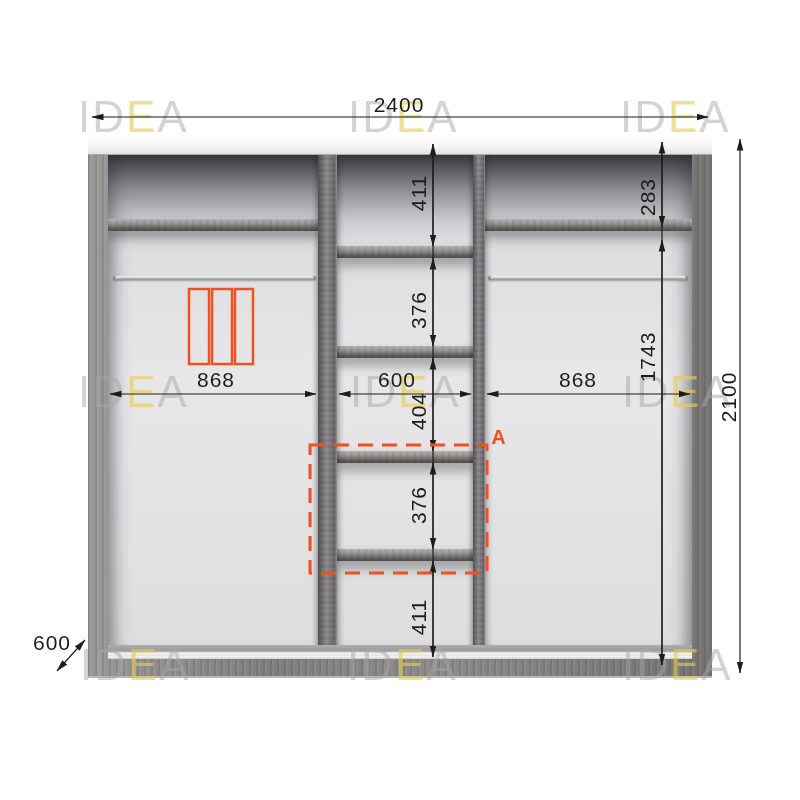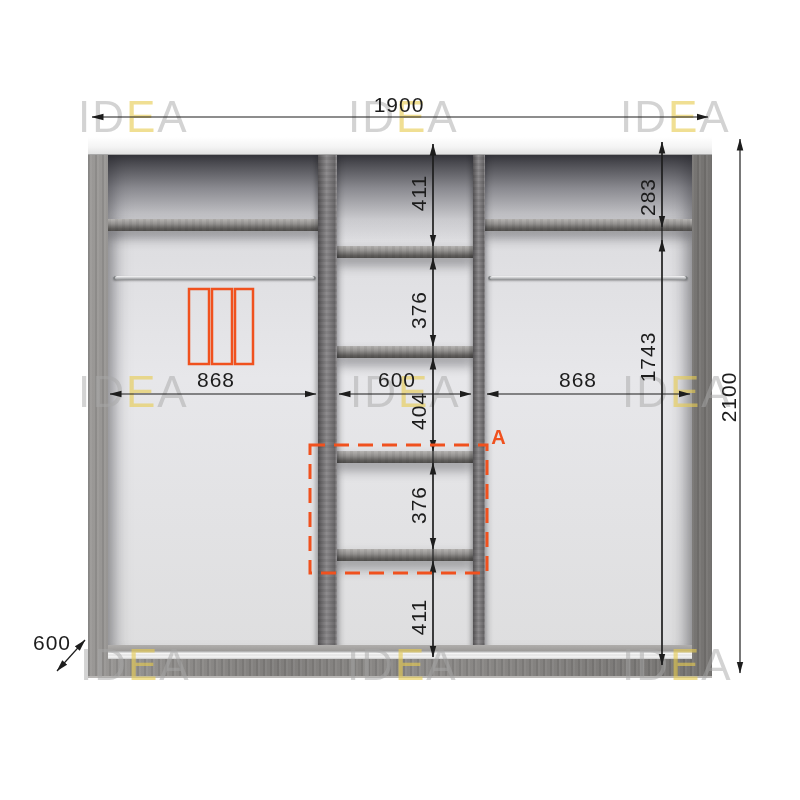--- a/index.html
+++ b/index.html
@@ -118,21 +118,21 @@
     <g stroke="#F0511E" fill="none">
       <g stroke-width="2.5">
         <rect x="189" y="289" width="20" height="75"></rect>
         <rect x="212" y="289" width="20" height="75"></rect>
         <rect x="235" y="289" width="18" height="75"></rect>
       </g>
       <rect x="310" y="445" width="177" height="128" stroke-width="3" stroke-dasharray="15 9"></rect>
     </g>
   </svg>
 
-  <div class="dim" style="left:399px;top:105px;">1900</div>
+  <div class="dim" style="left:399px;top:105px;">2400</div>
   <div class="dim rot" style="left:729px;top:397px;">2100</div>
   <div class="dim rot" style="left:648px;top:197px;">283</div>
   <div class="dim rot" style="left:648px;top:357px;">1743</div>
   <div class="dim rot" style="left:419px;top:193px;">411</div>
   <div class="dim rot" style="left:419px;top:310px;">376</div>
   <div class="dim rot" style="left:419px;top:411px;">404</div>
   <div class="dim rot" style="left:419px;top:505px;">376</div>
   <div class="dim rot" style="left:419px;top:617px;">411</div>
   <div class="dim" style="left:216px;top:380px;">868</div>
   <div class="dim" style="left:397px;top:380px;">600</div>

